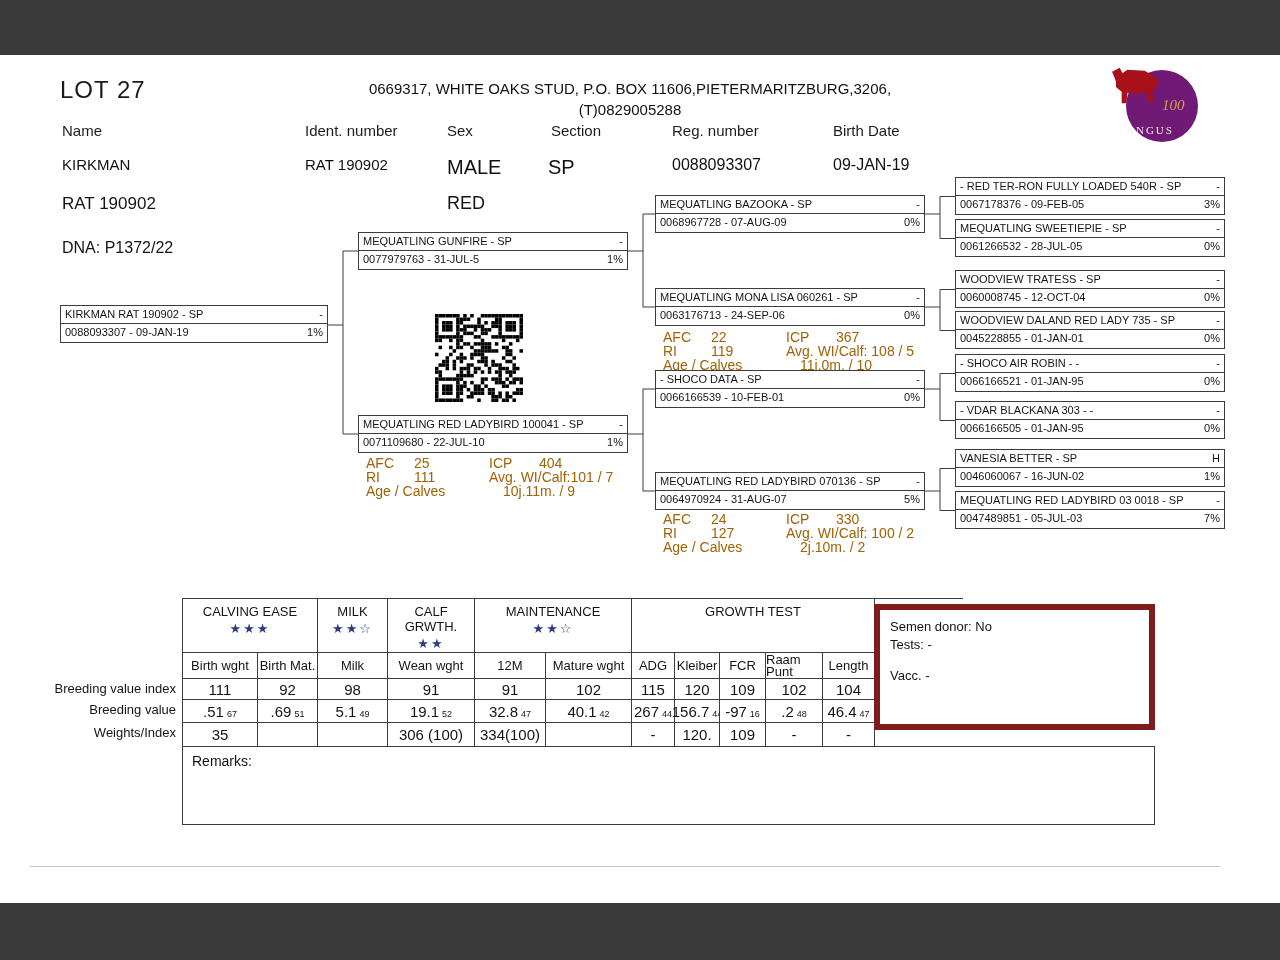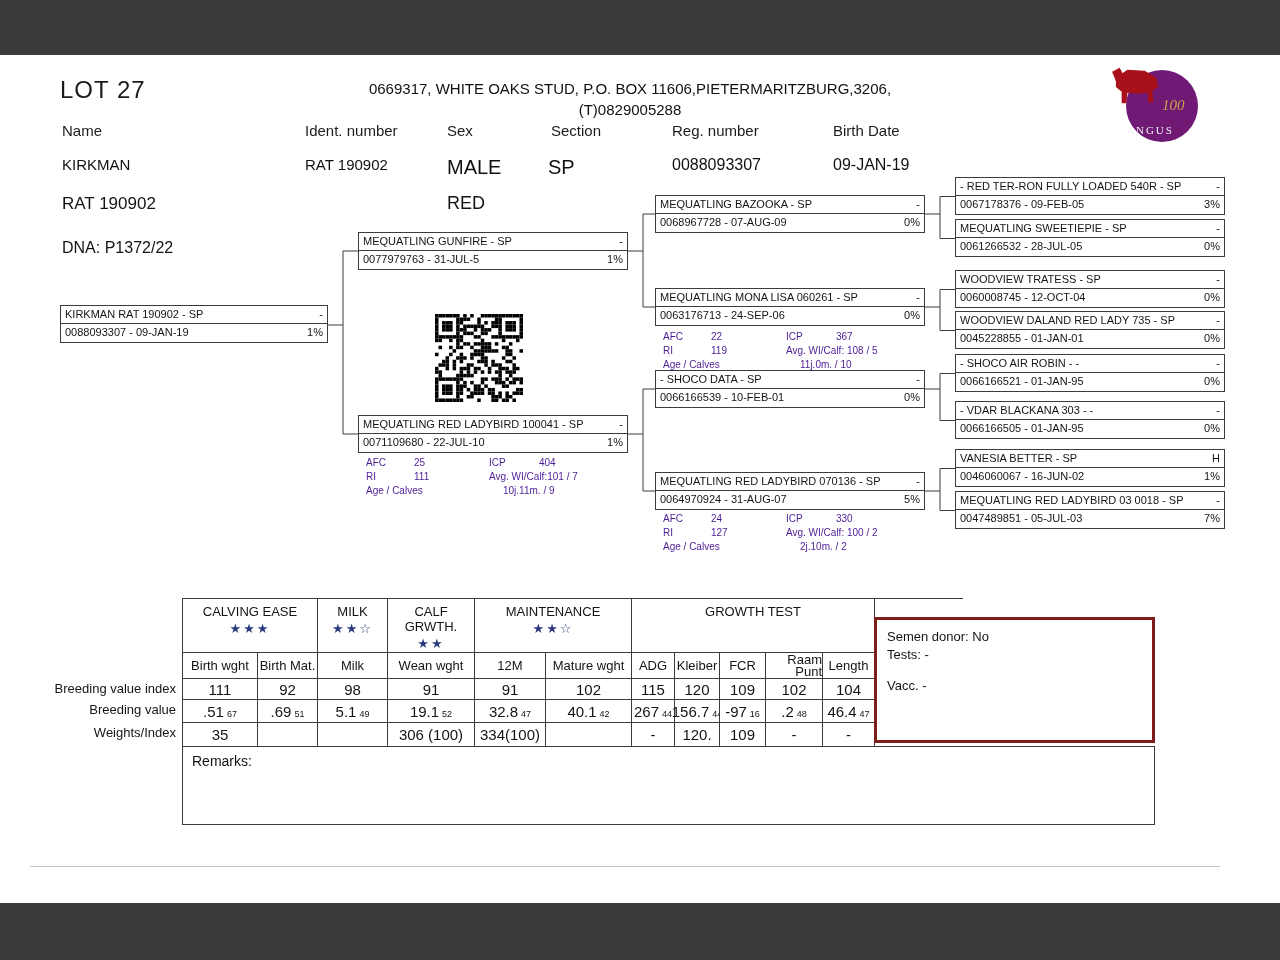--- a/index.html
+++ b/index.html
@@ -24,41 +24,41 @@
 .fs16{font-size:16px}.fs18{font-size:20px}
 .ident2{position:absolute;left:62px;top:194px;font-size:17px}
 .colour{position:absolute;left:447px;top:193px;font-size:18px}
 .dna{position:absolute;left:62px;top:239px;font-size:16px}
 
 .plines{position:absolute;left:0;top:0;pointer-events:none}
 .pbox{position:absolute;width:270px;background:#fff;border:1px solid #3c3c3c;font-size:11px;white-space:nowrap;z-index:2}
 .pbox .pr{display:flex;justify-content:space-between;height:18px;line-height:17px;padding:0 4px}
 .pbox .pr.first{border-bottom:1px solid #3c3c3c}
 .pbox.subject{width:268px}
-.pstats{position:absolute;font-size:10px;line-height:14px;color:#4c1d95}
+.pstats{position:absolute;font-size:14px;line-height:14px;color:#a16207}
 .ps-row{display:flex;white-space:nowrap}
 .sc1{width:48px}.sc2{width:75px}.sc3{width:50px}.sc5{width:137px}
 .qr{position:absolute;left:435px;top:314px;width:88px;height:88px}
 
 .stat-table{position:absolute;left:182px;top:598px;width:973px;font-size:15px}
 .grid{width:781px;border-left:1px solid #3c3c3c;border-top:1px solid #3c3c3c}
 .trow{display:flex}
 .gcell,.hcell,.dcell{border-right:1px solid #3c3c3c;border-bottom:1px solid #3c3c3c;background:#fff}
 .gcell{height:54px;text-align:center}
 .glabel{margin-top:5px;font-size:13px}
 .gstars{margin-top:2px;font-size:13px;letter-spacing:2px;color:#2c3a80}
-.hcell{height:26px;display:flex;align-items:center;justify-content:center;text-align:right;font-size:13px;line-height:12px}
+.hcell{height:26px;display:flex;align-items:center;justify-content:center;text-align:left;font-size:13px;line-height:12px}
 .dcell{display:flex;align-items:center;justify-content:center}
 .r-index .dcell{height:21px}
 .r-value .dcell{height:23px}
 .r-weights .dcell{height:24px}
 .acc{font-size:9px;margin-left:3px;align-self:flex-end;padding-bottom:3px}
 .gw1{width:135px}.gw2{width:70px}.gw3{width:87px}.gw4{width:157px}.gw5{width:243px}
 .w1{width:75px}.w2{width:60px}.w3{width:70px}.w4{width:87px}.w5{width:71px}.w6{width:86px}.w7{width:43px}.w8{width:45px}.w9{width:46px}.w10{width:57px}.w11{width:52px}
-.side{position:absolute;left:692px;top:19px;width:281px;height:126px;border:3px solid #7f1d1d;background:#fff;padding:9px 10px;font-size:13px}
+.side{position:absolute;left:692px;top:6px;width:281px;height:126px;border:6px solid #7f1d1d;background:#fff;padding:9px 10px;font-size:13px}
 .side-line{margin-bottom:3px}
 .side-line.vacc{margin-top:16px}
 .remarks{position:absolute;left:0;top:148px;width:973px;height:79px;border:1px solid #3c3c3c;background:#fff;padding:6px 9px;font-size:14px}
 .rtext{margin-top:3px}
 .rowlab{position:absolute;left:30px;width:146px;text-align:right;font-size:13px;color:#151515}
 </style>
 </head>
 <body>
 
 <div class="page">

